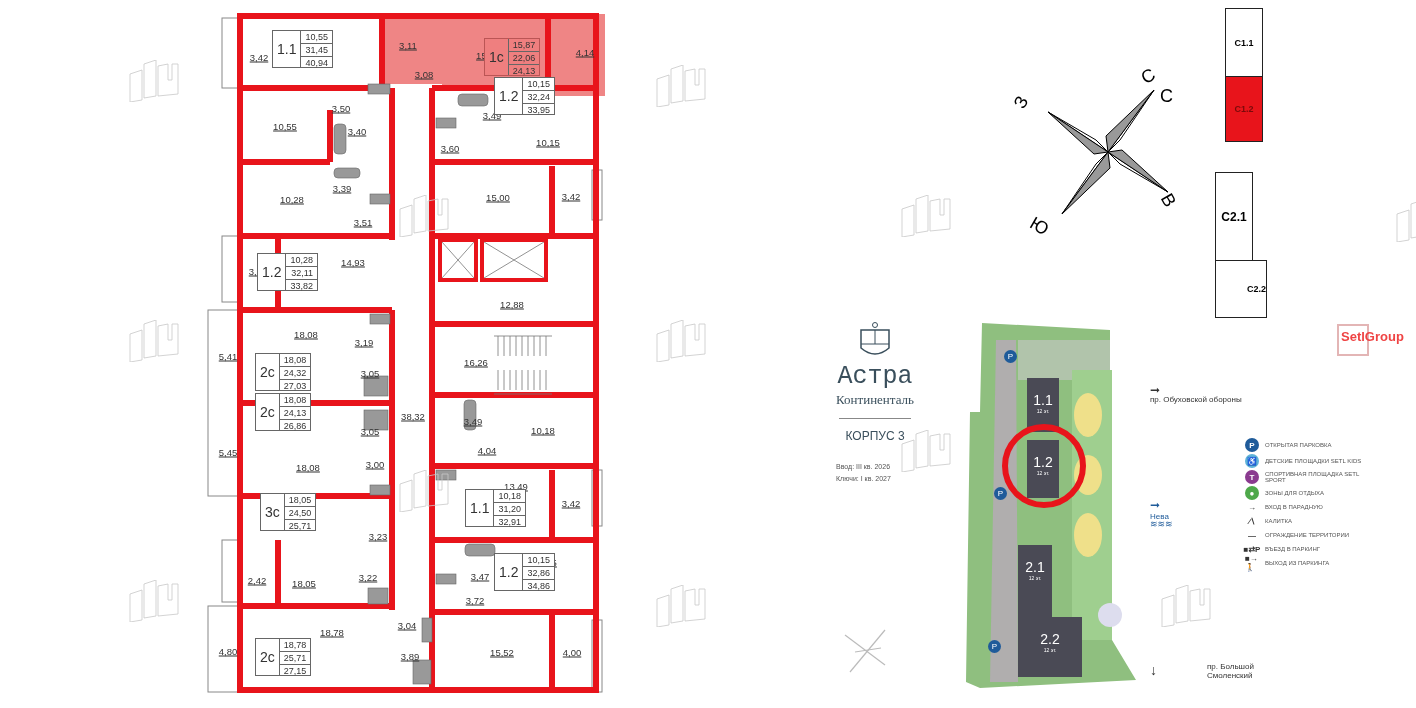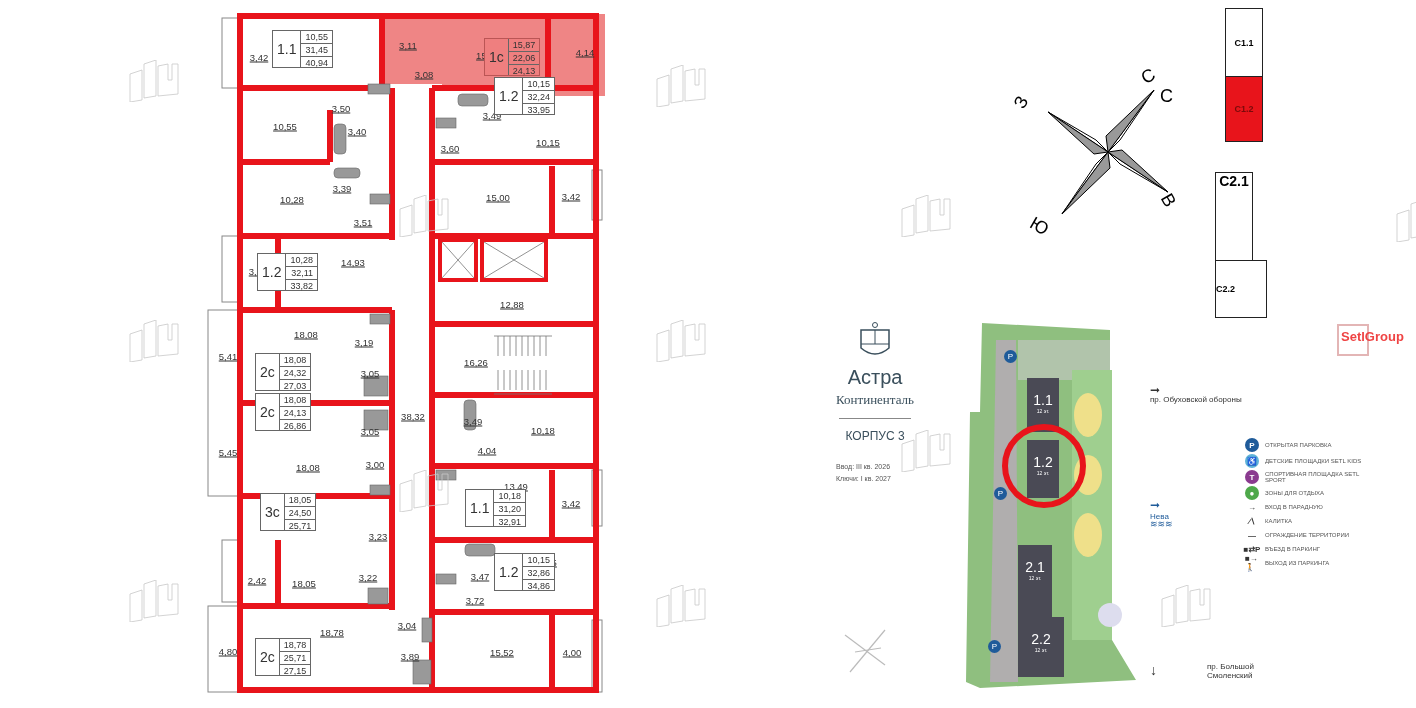--- a/index.html
+++ b/index.html
@@ -315,36 +315,36 @@
   <span class="abs" style="left:0px;top:136px;font-size:18px;transform:rotate(30deg);">Ю</span>
 </div>
 
 <div class="abs" style="left:1210px;top:5px;width:60px;height:320px;">
   <div class="abs" style="left:15px;top:3px;width:36px;height:68px;border:1.5px solid #222;background:#fff;display:flex;align-items:center;justify-content:center;font-size:9px;font-weight:bold;">
       <span>С1.1</span>
     </div>
   <div class="abs" style="left:15px;top:71px;width:36px;height:64px;border:1.5px solid #222;background:#e8141b;display:flex;align-items:center;justify-content:center;font-size:9px;font-weight:bold;color:#7a0a0a;">
       <span>С1.2</span>
     </div>
-  <div class="abs" style="left:5px;top:167px;width:36px;height:88px;border:1.5px solid #222;background:#fff;display:flex;justify-content:center;font-size:14px;font-weight:bold;">
+  <div class="abs" style="left:5px;top:167px;width:36px;height:88px;border:1.5px solid #222;background:#fff;display:flex;align-items:center;justify-content:center;font-size:12px;font-weight:bold;">
       <span>С2.1</span>
     </div>
-  <div class="abs" style="left:5px;top:255px;width:50px;height:56px;border:1.5px solid #222;background:#fff;display:flex;align-items:center;justify-content:flex-start;font-size:9px;font-weight:bold;">
+  <div class="abs" style="left:5px;top:255px;width:50px;height:56px;border:1.5px solid #222;background:#fff;display:flex;align-items:center;justify-content:flex-end;font-size:9px;font-weight:bold;">
       <span>С2.2</span>
     </div>
 </div>
 
 <div class="abs" style="left:810px;top:320px;width:130px;height:190px;text-align:center;color:#3a4f5c;">
   <svg width="36" height="42" viewBox="0 0 36 42" style="display:block;margin:0 auto;">
     <path d="M4 10 H32 V28 Q18 40 4 28 Z" fill="none" stroke="#3a4f5c" stroke-width="1.5"></path>
     <line x1="18" y1="10" x2="18" y2="24" stroke="#3a4f5c"></line>
     <line x1="4" y1="24" x2="32" y2="24" stroke="#3a4f5c"></line>
     <circle cx="18" cy="5" r="2.5" fill="none" stroke="#3a4f5c"></circle>
   </svg>
-  <div style="font-family:Liberation Sans, sans-serif;font-size:20px;line-height:30px;">Астра</div>
+  <div style="font-family:Liberation Mono, monospace;font-size:25px;line-height:30px;">Астра</div>
   <div style="font-family:'Liberation Serif',serif;font-size:13px;">Континенталь</div>
   <div style="width:72px;height:1px;background:#888;margin:10px auto;"></div>
   <div style="font-size:12px;">КОРПУС 3</div>
   <div style="text-align:left;padding-left:26px;margin-top:18px;font-size:7px;color:#555;line-height:12px;">
     <div>Ввод: III кв. 2026</div>
     <div>Ключи: I кв. 2027</div>
   </div>
 </div>
 
 <div class="abs" style="left:960px;top:320px;width:185px;height:372px;">
@@ -363,21 +363,21 @@
       <span class="f">12 эт.</span>
     </div>
   <div class="bld" style="left:67px;top:120px;width:32px;height:58px;">
       <span class="n">1.2</span>
       <span class="f">12 эт.</span>
     </div>
   <div class="bld" style="left:58px;top:225px;width:34px;height:72px;">
       <span class="n">2.1</span>
       <span class="f">12 эт.</span>
     </div>
-  <div class="bld" style="left:58px;top:297px;width:46px;height:60px;">
+  <div class="bld" style="left:58px;top:297px;width:64px;height:60px;">
       <span class="n">2.2</span>
       <span class="f">12 эт.</span>
     </div>
   <div class="abs" style="left:42px;top:104px;width:72px;height:72px;border:6px solid #e8141b;border-radius:50%;"></div>
   <div class="abs" style="left:44px;top:30px;width:13px;height:13px;border-radius:50%;background:#1f5b9a;color:#fff;font-size:8px;text-align:center;line-height:13px;">P</div>
   <div class="abs" style="left:34px;top:167px;width:13px;height:13px;border-radius:50%;background:#1f5b9a;color:#fff;font-size:8px;text-align:center;line-height:13px;">P</div>
   <div class="abs" style="left:28px;top:320px;width:13px;height:13px;border-radius:50%;background:#1f5b9a;color:#fff;font-size:8px;text-align:center;line-height:13px;">P</div>
 </div>
 
 <div class="abs" style="left:1150px;top:385px;width:100px;font-size:8px;color:#333;line-height:10px;">

